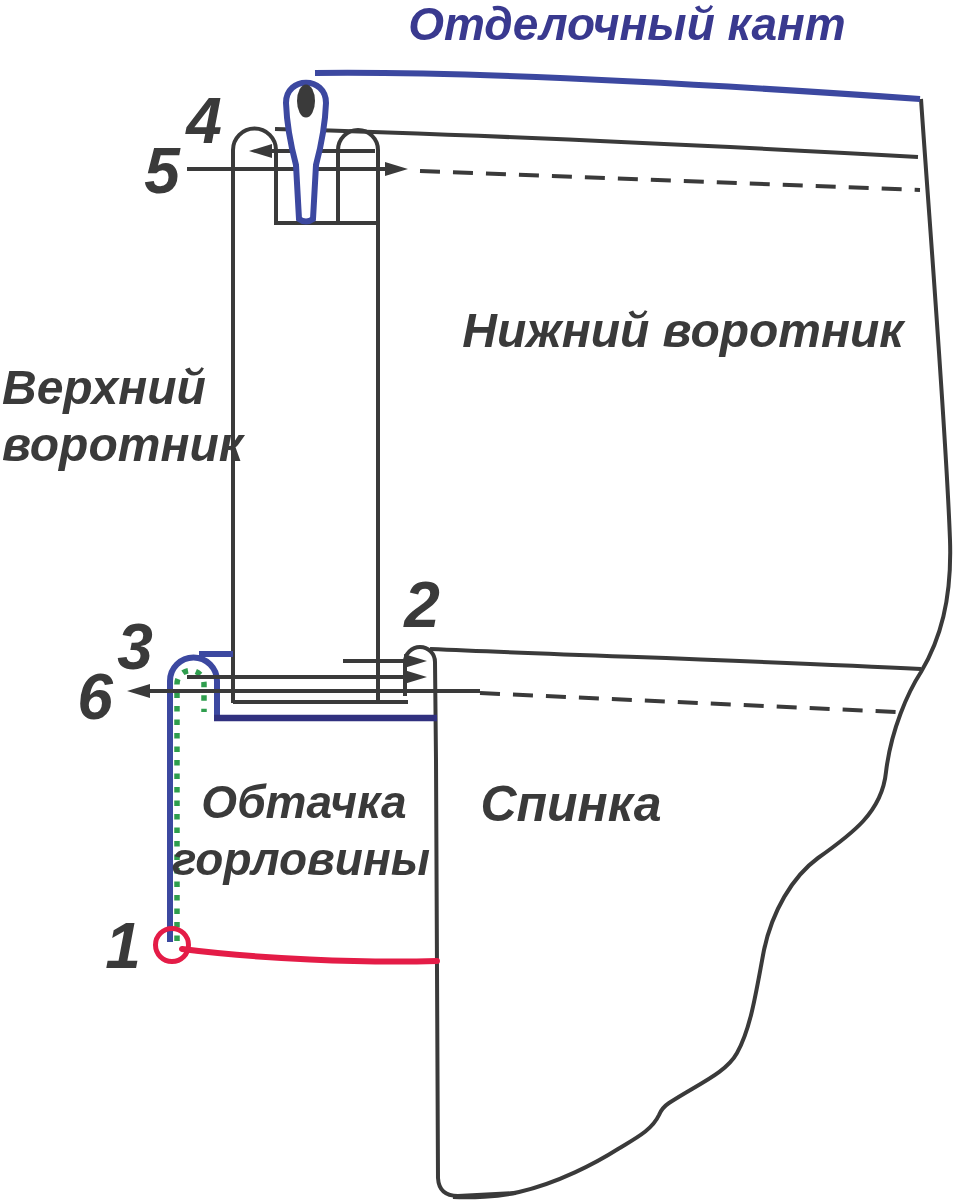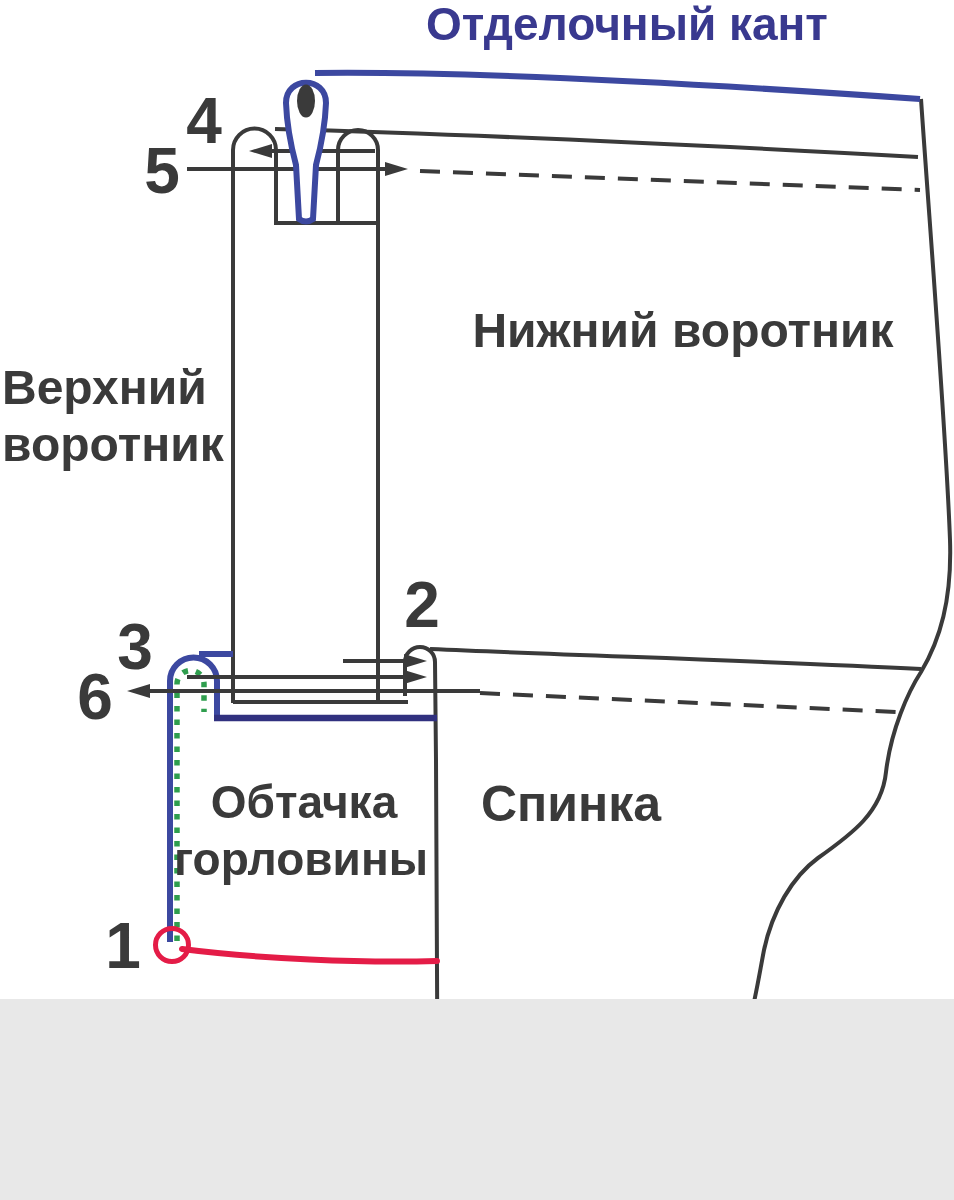--- a/index.html
+++ b/index.html
@@ -1,20 +1,20 @@
 <!DOCTYPE html>
 <html style="--line-gray: #3a3a3a; --text-gray: #3a3a3a; --blue: #3c48a0; --blue-text: #39398f; --navy: #31317f; --green: #2f9e4e; --red: #e41c47; --background: #ffffff;"><head>
 <meta charset="utf-8">
 <style>
   :root{
     --line-gray:#3a3a3a; --text-gray:#3a3a3a; --blue:#3c48a0; --blue-text:#39398f;
     --navy:#31317f; --green:#2f9e4e; --red:#e41c47; --background:#ffffff;
   }
   html,body{margin:0;padding:0;background:#e8e8e8;}
-  #stage{width:954px;height:999px;background:var(--background);position:relative;overflow:hidden;}
+  #stage{width:954px;height:1200px;background:var(--background);position:relative;overflow:hidden;font-style:italic;}
   svg{display:block;}
   
   .g  {stroke:var(--line-gray);stroke-width:4;fill:none;stroke-linejoin:round;}
   .gd {stroke:var(--line-gray);stroke-width:4;fill:none;stroke-dasharray:20 13;}
   .b  {stroke:var(--blue);stroke-width:6;fill:none;}
   .nv {stroke:var(--navy);stroke-width:6.5;fill:none;}
   .gn {stroke:var(--green);stroke-width:5.5;fill:none;stroke-dasharray:5.5 8;}
   .rd {stroke:var(--red);stroke-width:6;fill:none;stroke-linecap:round;}
   .rdc{stroke:var(--red);stroke-width:5;fill:none;}
   .ah {fill:var(--line-gray);stroke:none;}

